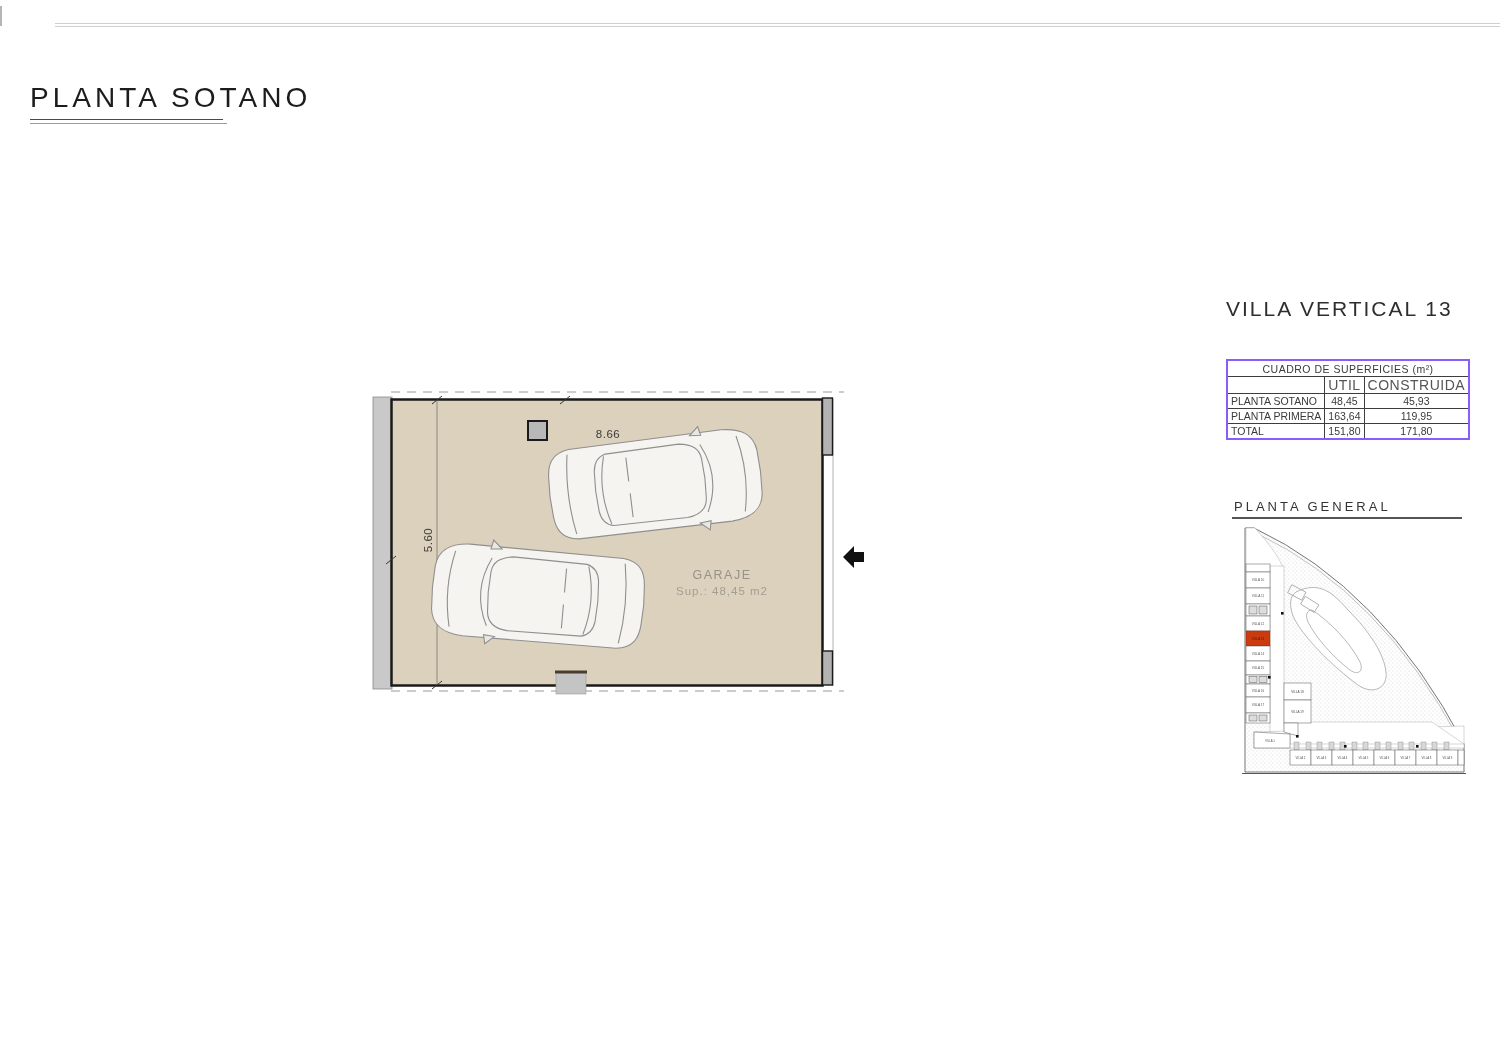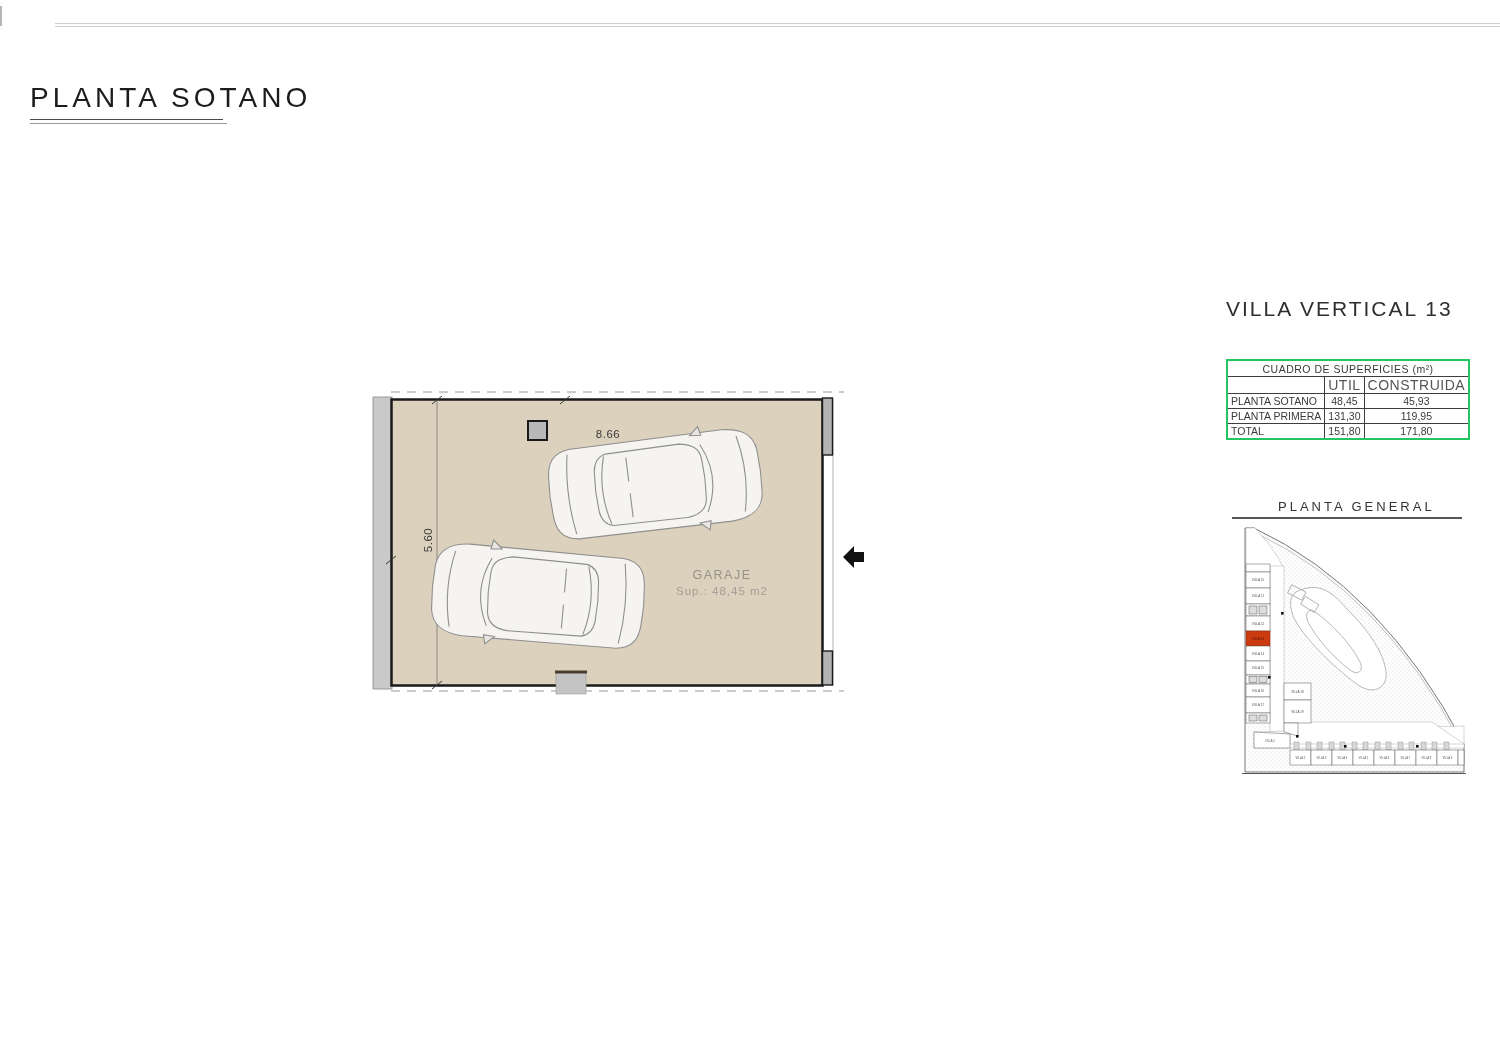--- a/index.html
+++ b/index.html
@@ -13,29 +13,29 @@
   #main-title{left:30px;top:82px;font-size:28px;letter-spacing:4px;color:#1c1c1c;font-weight:400;}
   #title-ul1{left:30px;top:119px;width:193px;height:1px;background:#4a4a4a;}
   #title-ul2{left:30px;top:123px;width:197px;height:1px;background:#9a9a9a;}
   
   #villa-title{left:1226px;top:297px;width:238px;font-size:21px;
                letter-spacing:2px;color:#2e2e2e;}
   table{border-collapse:collapse;}
   #surfaces-table{left:1226px;top:359px;width:238px;font-size:10.5px;color:#3a3a3a;}
   #surfaces-table td,#surfaces-table th{border:1px solid #3d3d3d;padding:0 3px;height:14px;
        font-weight:400;white-space:nowrap;}
-  #surfaces-table{border:2px solid #22c55e;padding-left:28px;}
+  #surfaces-table{border:2px solid #8b5cf6;padding-left:28px;}
   #surfaces-table .t-title{text-align:center;letter-spacing:0.5px;height:15px;}
   #surfaces-table .t-colhead{text-align:center;font-size:14px;color:#555;height:12px;letter-spacing:0.5px;}
   #surfaces-table .t-num{text-align:center;width:56px;}
   #surfaces-table .t-num2{text-align:center;width:64px;}
   #terraces-table{left:1226px;top:437px;width:238px;font-size:10px;color:#3a3a3a;border:1.5px solid #222;}
   #terraces-table td{border:1px solid #3d3d3d;padding:0 2px;height:13px;white-space:nowrap;}
   #terraces-table .t-val{text-align:right;width:52px;}
-  #pg-title{left:1278px;top:499px;font-size:13px;letter-spacing:3px;color:#333;}
+  #pg-title{left:1234px;top:499px;font-size:13px;letter-spacing:3px;color:#333;}
   #pg-ul{left:1232px;top:517px;width:230px;height:1.5px;background:#555;}
   
   #note-box{left:36px;top:1012px;width:466px;height:21px;border:1px solid #8f8f8f;
             font-size:11px;color:#8a8a8a;line-height:21px;padding-left:6px;white-space:nowrap;}
   svg text{font-family:"Liberation Sans", sans-serif;}
 </style>
 </head>
 <body>
 
 <div id="page">
@@ -116,21 +116,21 @@
       <td class="t-colhead t-num">UTIL</td>
       <td class="t-colhead t-num2">CONSTRUIDA</td>
     </tr>
     <tr>
       <td>PLANTA SOTANO</td>
       <td class="t-num">48,45</td>
       <td class="t-num2">45,93</td>
     </tr>
     <tr>
       <td>PLANTA PRIMERA</td>
-      <td class="t-num">131,30</td>
+      <td class="t-num">163,64</td>
       <td class="t-num2">119,95</td>
     </tr>
     <tr>
       <td>TOTAL</td>
       <td class="t-num">151,80</td>
       <td class="t-num2">171,80</td>
     </tr>
   </tbody>
     </table>
 

